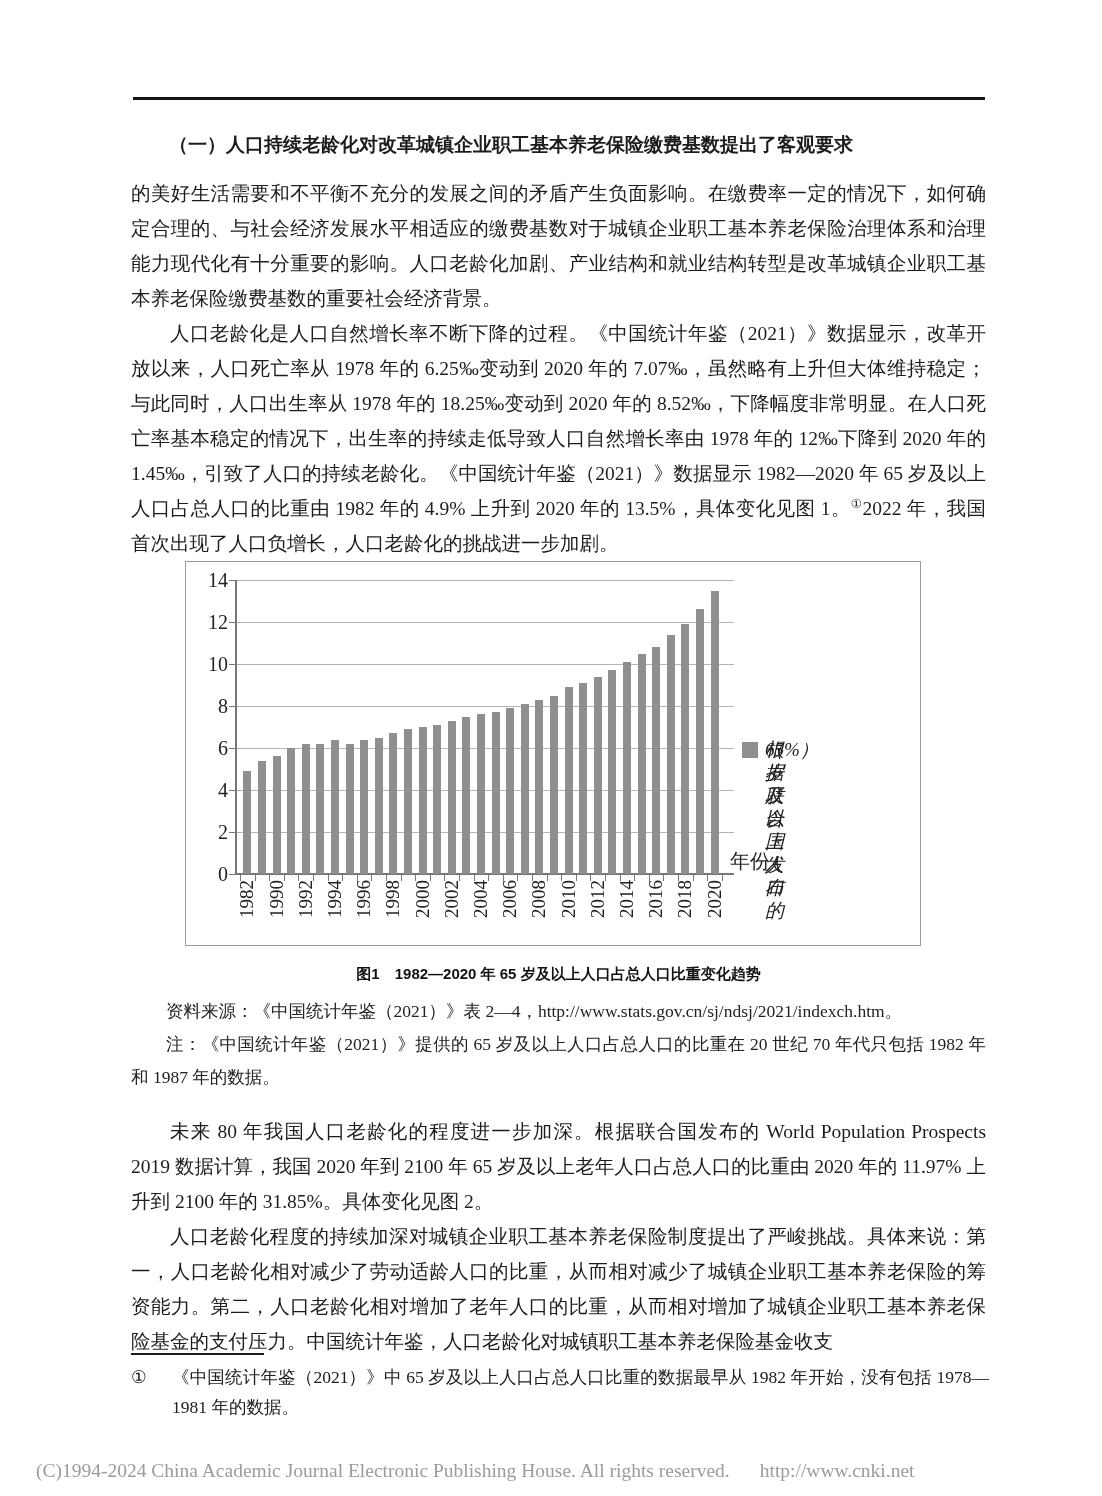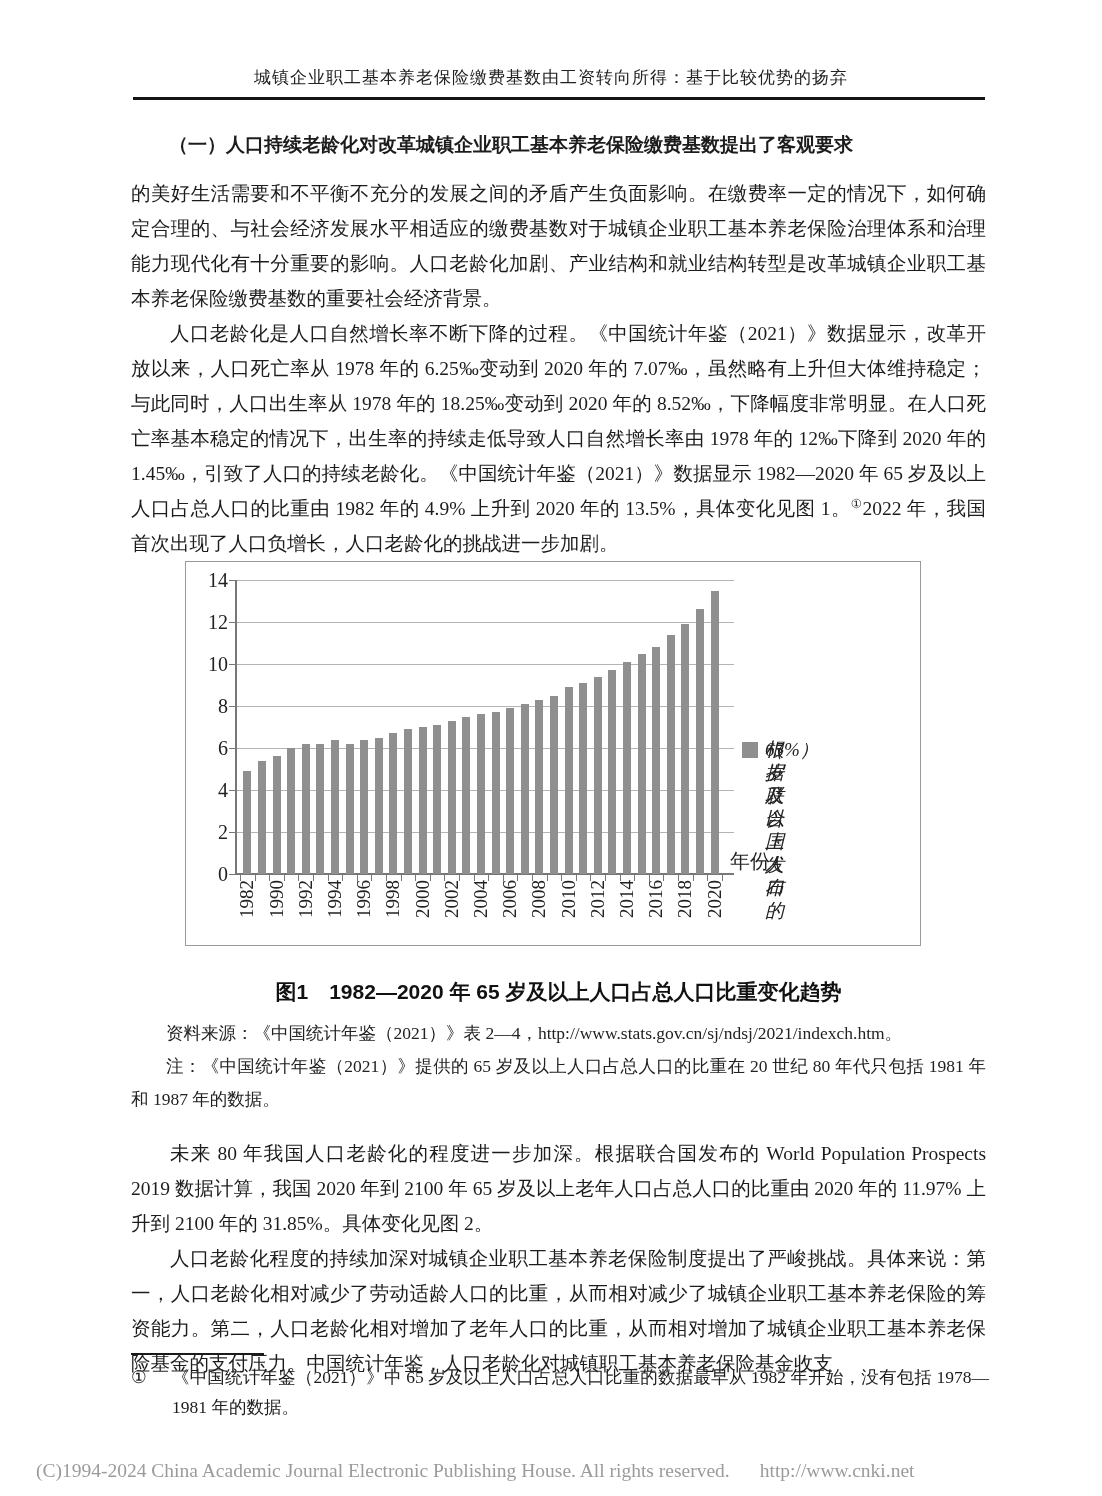--- a/index.html
+++ b/index.html
@@ -21,38 +21,37 @@
   .axis-line{background:#777;}
   .tick{background:#777;}
   .bar{background:#8f8f8f;}
   .ylab{font-size:20px;text-align:right;color:#222;line-height:22px;}
   .xlab{width:66px;height:18px;line-height:18px;font-size:19px;text-align:right;
         transform:rotate(-90deg);color:#222;}
   .axis-title{font-size:20px;color:#222;}
   .legend{display:flex;align-items:flex-start;position:absolute;font-style:italic;}
   .legend-swatch{position:static;width:16px;height:16px;background:#8f8f8f;margin:4px 7px 0 0;flex:0 0 auto;}
   .legend-text{position:static;font-size:19px;line-height:23px;color:#222;}
-  .fig-caption{margin-top:32px;text-align:center;font-family:"Liberation Sans","DejaVu Sans",sans-serif;
-        font-weight:bold;font-size:21px;color:#111;}
+  .fig-caption{margin-top:19px;text-align:center;font-family:"Liberation Sans","DejaVu Sans",sans-serif;
+        font-weight:bold;font-size:15px;color:#111;}
   p.note-p{margin:0;font-size:17.5px;line-height:33px;text-align:justify;text-indent:2em;color:#222;}
   p.src{margin-top:11px;}
   .fn-rule{position:absolute;top:1353px;left:131px;width:133px;height:2px;background:#1a1a1a;}
   .footnote{position:absolute;top:1362px;left:131px;width:858px;font-size:17.5px;line-height:30px;
         text-align:justify;padding-left:41px;box-sizing:border-box;}
   .fn-marker{position:absolute;left:0;top:0;}
   .page-num{position:absolute;top:1496px;left:131px;font-size:22px;color:#222;}
   .copyright{position:absolute;top:1460px;left:36px;font-size:19.5px;color:#9b9b9b;white-space:nowrap;}
   .copyright .url{margin-left:30px;}
 </style>
 </head>
 <body>
 
 <div class="page">
 
-  <div class="running-head">城镇企业职工基本养老保险缴费基数由工资转向所得：基于比较优势的扬弃</div>
   <div class="head-rule"></div>
 
   <div class="content">
     <p class="body-p heading">（一）人口持续老龄化对改革城镇企业职工基本养老保险缴费基数提出了客观要求</p>
     <p class="body-p p1">的美好生活需要和不平衡不充分的发展之间的矛盾产生负面影响。在缴费率一定的情况下，如何确定合理的、与社会经济发展水平相适应的缴费基数对于城镇企业职工基本养老保险治理体系和治理能力现代化有十分重要的影响。人口老龄化加剧、产业结构和就业结构转型是改革城镇企业职工基本养老保险缴费基数的重要社会经济背景。</p>
     <p class="body-p"><span>人口老龄化是人口自然增长率不断下降的过程。《中国统计年鉴（2021）》数据显示，改革开放以来，人口死亡率从 1978 年的 6.25‰变动到 2020 年的 7.07‰，虽然略有上升但大体维持稳定；与此同时，人口出生率从 1978 年的 18.25‰变动到 2020 年的 8.52‰，下降幅度非常明显。在人口死亡率基本稳定的情况下，出生率的持续走低导致人口自然增长率由 1978 年的 12‰下降到 2020 年的 1.45‰，引致了人口的持续老龄化。《中国统计年鉴（2021）》数据显示 1982—2020 年 65 岁及以上人口占总人口的比重由 1982 年的 4.9% 上升到 2020 年的 13.5%，具体变化见图 1。</span><sup class="fnref">①</sup><span>2022 年，我国首次出现了人口负增长，人口老龄化的挑战进一步加剧。</span></p>
 
     <div class="chart-frame" id="chart">
         <div class="tick" style="left: 43px; top: 311.5px; width: 7px; height: 1.5px;"></div>
         <div class="ylab" style="left: 4px; width: 38px; top: 301px;">0</div>
@@ -169,21 +168,21 @@
           <div class="legend-text">
             <div>65岁及以上人口</div>
             <div>根据联合国发布的</div>
             <div>（%）</div>
           </div>
         </div>
       </div>
 
     <div class="fig-caption">图1　1982—2020 年 65 岁及以上人口占总人口比重变化趋势</div>
     <p class="note-p src">资料来源：《中国统计年鉴（2021）》表 2—4，http://www.stats.gov.cn/sj/ndsj/2021/indexch.htm。</p>
-    <p class="note-p">注：《中国统计年鉴（2021）》提供的 65 岁及以上人口占总人口的比重在 20 世纪 80 年代只包括 1981 年和 1987 年的数据。</p>
+    <p class="note-p">注：《中国统计年鉴（2021）》提供的 65 岁及以上人口占总人口的比重在 20 世纪 70 年代只包括 1982 年和 1987 年的数据。</p>
 
     <p class="body-p" style="margin-top:20px">未来 80 年我国人口老龄化的程度进一步加深。根据联合国发布的 World Population Prospects 2019 数据计算，我国 2020 年到 2100 年 65 岁及以上老年人口占总人口的比重由 2020 年的 11.97% 上升到 2100 年的 31.85%。具体变化见图 2。</p>
     <p class="body-p">人口老龄化程度的持续加深对城镇企业职工基本养老保险制度提出了严峻挑战。具体来说：第一，人口老龄化相对减少了劳动适龄人口的比重，从而相对减少了城镇企业职工基本养老保险的筹资能力。第二，人口老龄化相对增加了老年人口的比重，从而相对增加了城镇企业职工基本养老保险基金的支付压力。中国统计年鉴，人口老龄化对城镇职工基本养老保险基金收支</p>
   </div>
 
   <div class="fn-rule"></div>
   <div class="footnote">
     <span class="fn-marker">①</span>
     <span>《中国统计年鉴（2021）》中 65 岁及以上人口占总人口比重的数据最早从 1982 年开始，没有包括 1978—1981 年的数据。</span>
   </div>

